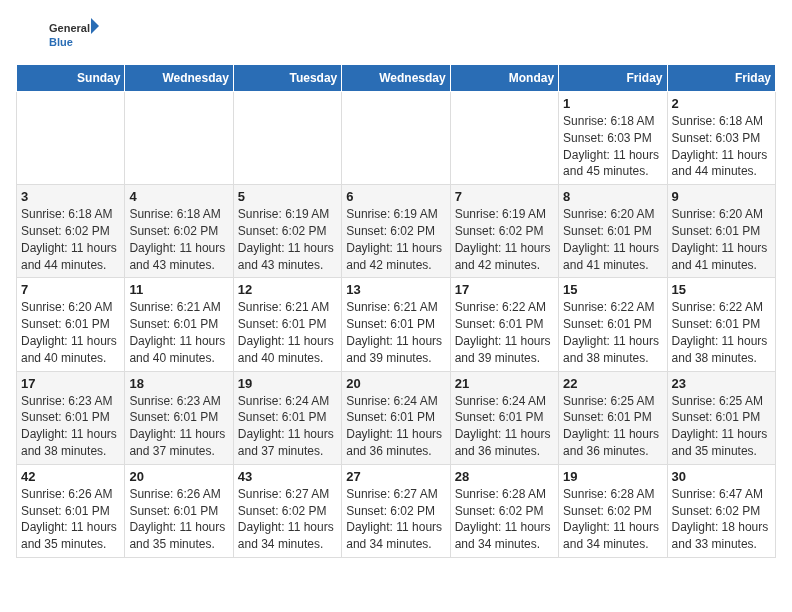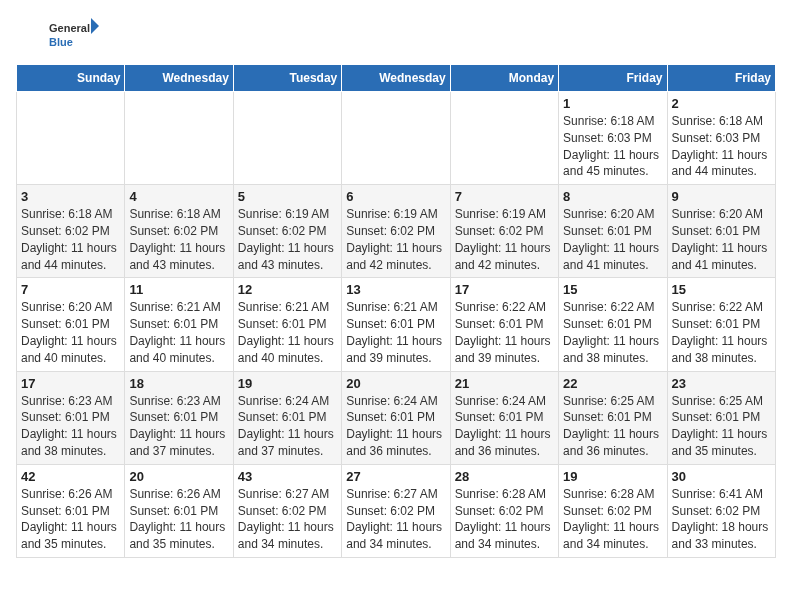--- a/index.html
+++ b/index.html
@@ -348,20 +348,20 @@
           <span class="day-number">19</span>
         <div class="day-info">
           <span>Sunrise: 6:28 AM</span><br>
           <span>Sunset: 6:02 PM</span><br>
           <span>Daylight: 11 hours and 34 minutes.</span>
         </div>
         </td>
         <td>
           <span class="day-number">30</span>
         <div class="day-info">
-          <span>Sunrise: 6:41 AM</span><br>
+          <span>Sunrise: 6:47 AM</span><br>
           <span>Sunset: 6:02 PM</span><br>
           <span>Daylight: 18 hours and 33 minutes.</span>
         </div>
         </td>
       </tr>
     </tbody>
 </table>
 
 </body></html>

